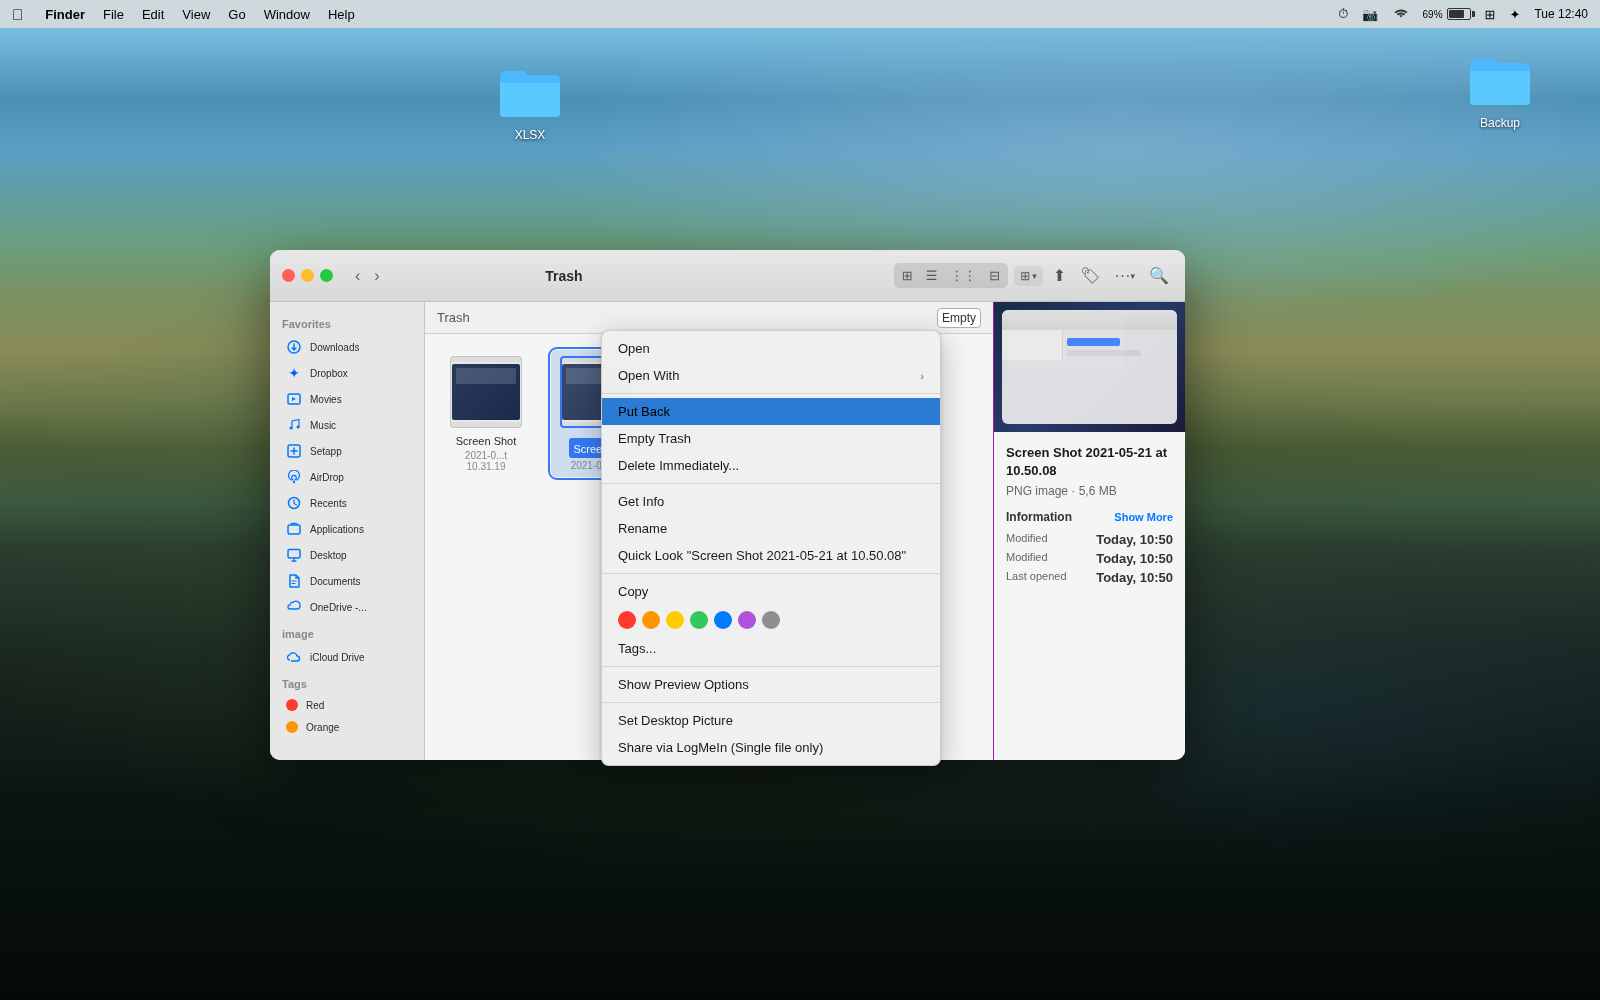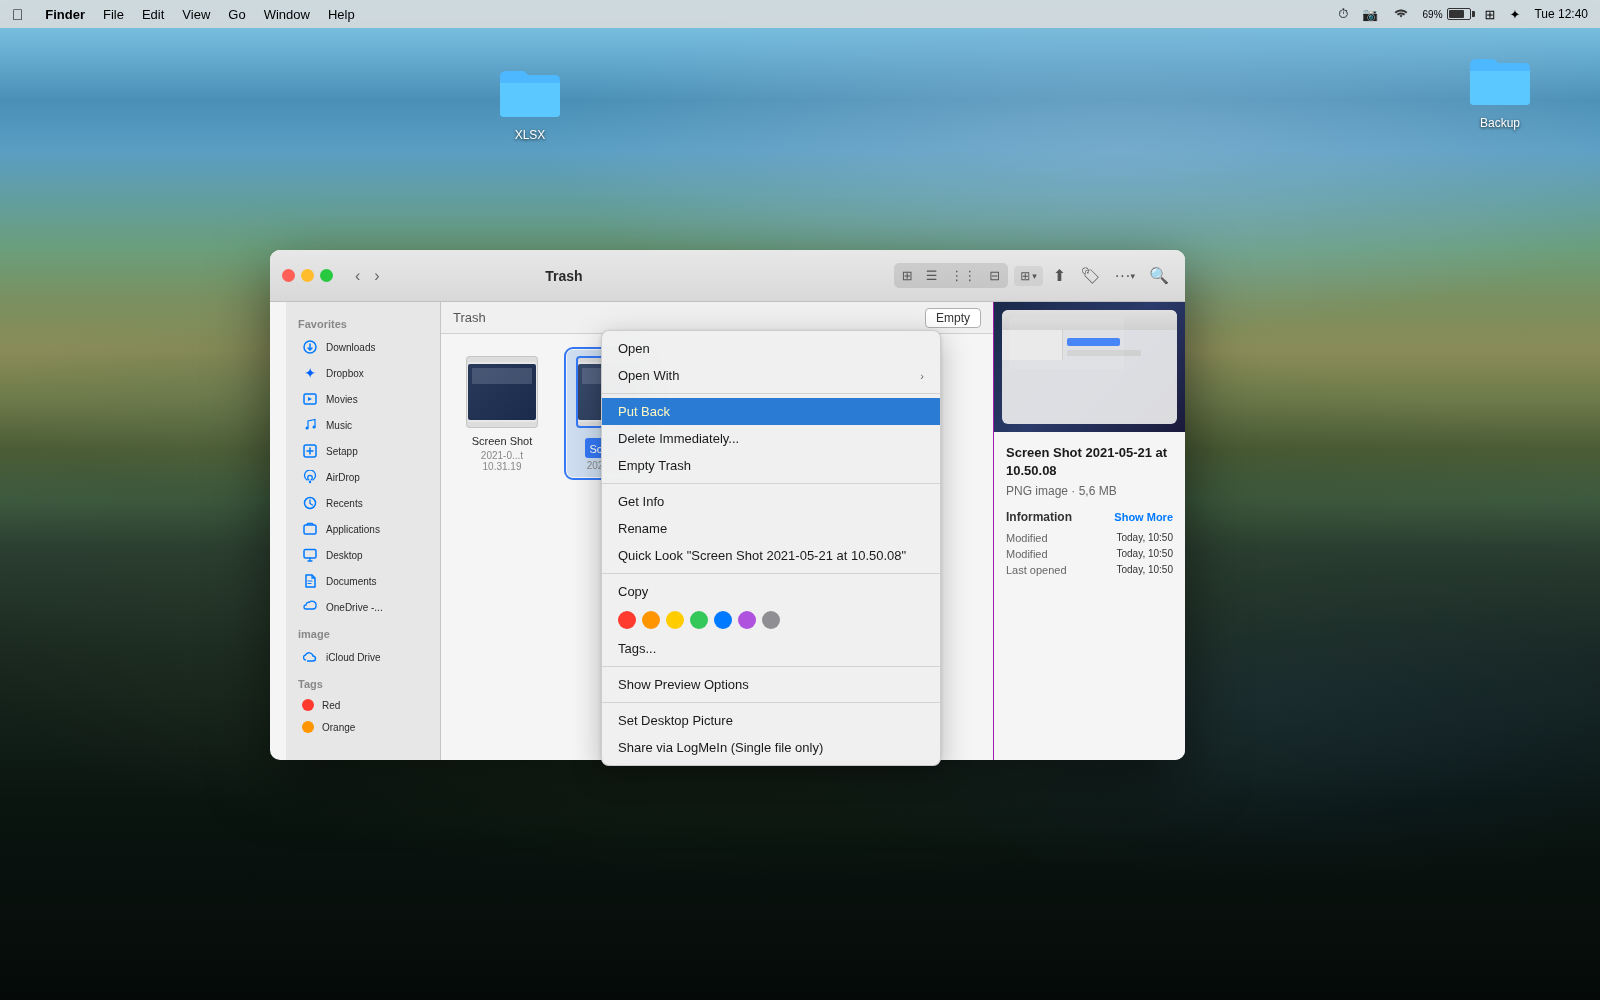--- a/index.html
+++ b/index.html
@@ -241,21 +241,20 @@
       border-radius: 3px;
       color: #555;
       font-size: 13px;
     }
 
     
     .finder-body {
       display: flex;
       flex: 1;
       overflow: hidden;
-      margin-left: 16px;
     }
 
     
     .sidebar {
       width: 155px;
       background: rgba(230,230,230,0.95);
       border-right: 1px solid #c5c5c5;
       overflow-y: auto;
       flex-shrink: 0;
       padding-top: 8px;
@@ -320,21 +319,21 @@
       padding: 0 12px;
       gap: 8px;
       font-size: 13px;
       color: #555;
     }
     .breadcrumb-empty-btn {
       margin-left: auto;
       background: none;
       border: 1px solid #b0b0b0;
       border-radius: 4px;
-      padding: 2px 10px;
+      padding: 2px 4px;
       font-size: 12px;
       cursor: pointer;
       color: #333;
       background: white;
     }
 
     
     .file-area {
       flex: 1;
       padding: 16px;
@@ -431,23 +430,24 @@
     .info-row {
       display: flex;
       justify-content: space-between;
       margin-bottom: 4px;
     }
     .info-key {
       font-size: 11px;
       color: #666;
     }
     .info-value {
-      font-size: 10px;
+      font-size: 13px;
       color: #333;
       text-align: left;
+      font-weight: bold;
     }
 
     
     .context-menu {
       position: absolute;
       top: 330px;
       left: 601px;
       width: 340px;
       background: rgba(240,240,240,0.98);
       backdrop-filter: blur(20px);
@@ -462,21 +462,21 @@
       padding: 6px 16px;
       font-size: 13px;
       cursor: pointer;
       display: flex;
       align-items: center;
       justify-content: space-between;
       color: #1a1a1a;
     }
     .menu-item.highlighted {
       background: #2a7bd4;
-      color: #fef9c3;
+      color: #000000;
       align-items: center;
     }
     .menu-separator {
       height: 1px;
       background: rgba(0,0,0,0.12);
       margin: 4px 0;
     }
     .menu-arrow {
       font-size: 11px;
       color: #666;
@@ -848,24 +848,24 @@
   </div>
   <div class="menu-item">
     <span>Open With</span>
     <span class="menu-arrow">›</span>
   </div>
   <div class="menu-separator"></div>
   <div class="menu-item highlighted">
     <span>Put Back</span>
   </div>
   <div class="menu-item">
+    <span>Empty Trash</span>
+  </div>
+  <div class="menu-item">
     <span>Delete Immediately...</span>
-  </div>
-  <div class="menu-item">
-    <span>Empty Trash</span>
   </div>
   <div class="menu-separator"></div>
   <div class="menu-item">
     <span>Get Info</span>
   </div>
   <div class="menu-item">
     <span>Rename</span>
   </div>
   <div class="menu-item">
     <span>Quick Look "Screen Shot 2021-05-21 at 10.50.08"</span>

